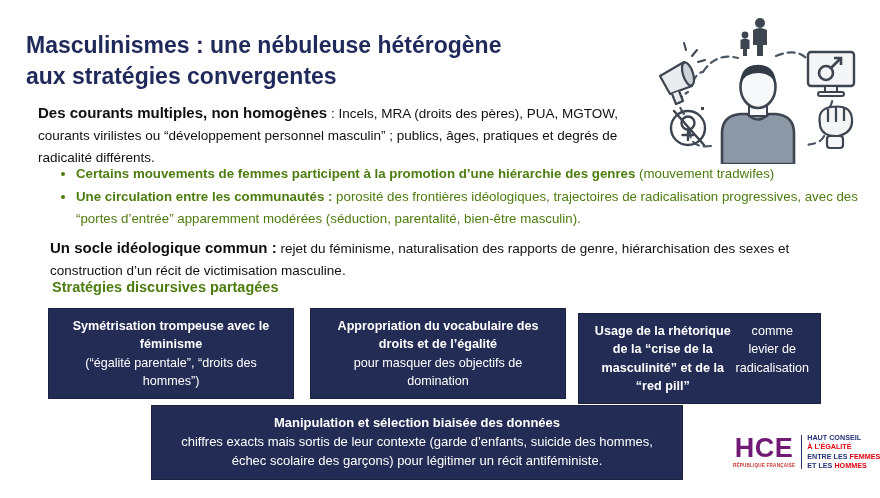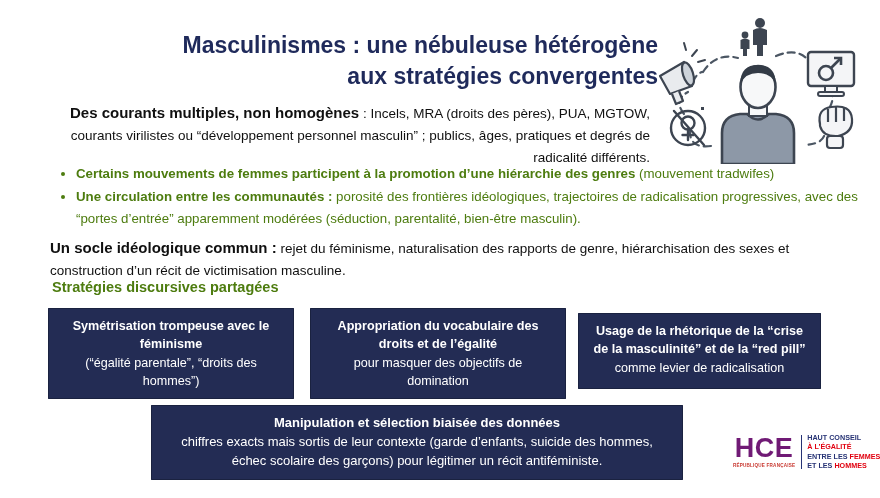--- a/index.html
+++ b/index.html
@@ -9,31 +9,31 @@
     color:#111;
   }
   .slide {
     position:relative;
     width:880px; height:498px;
     background:#ffffff;
     overflow:hidden;
   }
   
   .title {
-    position:absolute; top:30px; left:36px; width:622px;
-    text-align:right;
+    position:absolute; top:30px; left:26px; width:622px;
+    text-align:left;
     font-size:23px; font-weight:bold; line-height:1.35;
     color:#1f2a5b;
   }
   
   .illustration { position:absolute; top:12px; left:648px; width:218px; height:152px; }
   
   .intro {
     position:absolute; top:101px; left:38px; width:612px;
-    font-size:13.5px; line-height:1.6; color:#101010;text-align:right;
+    font-size:13.5px; line-height:1.6; color:#101010;
   }
   .lead { font-weight:bold; font-size:15px; }
   
   .bullets {
     position:absolute; top:163px; left:58px; width:800px;
     font-size:13.3px; line-height:1.6; color:#4d7c0f;
     list-style:disc outside;
     padding-left:18px;
   }
   .bullets li { margin-bottom:2px; }
@@ -55,21 +55,21 @@
     color:#ffffff;
     border-radius:1px;
     padding:9px 12px;
     text-align:center;
     font-size:12.6px; line-height:1.45;
     box-shadow:0 0 0 1px #1a2240 inset;
   }
   .navy-box .box-title { font-weight:bold; }
   .box-1 { top:308px; left:48px;  width:246px; min-height:82px; }
   .box-2 { top:308px; left:310px; width:256px; min-height:88px; }
-  .box-3 { top:313px; left:578px; width:243px; min-height:76px; display:flex; flex-direction:column; justify-content:flex-start; }
+  .box-3 { top:313px; left:578px; width:243px; min-height:76px; display:flex; flex-direction:row; justify-content:space-between; }
   .box-bottom {
     top:405px; left:151px; width:532px; min-height:66px;
     font-size:13px;
   }
   
   .logo {
     position:absolute; top:433px; left:733px;
     display:flex; align-items:center;
   }
   .logo-left { text-align:center; }

